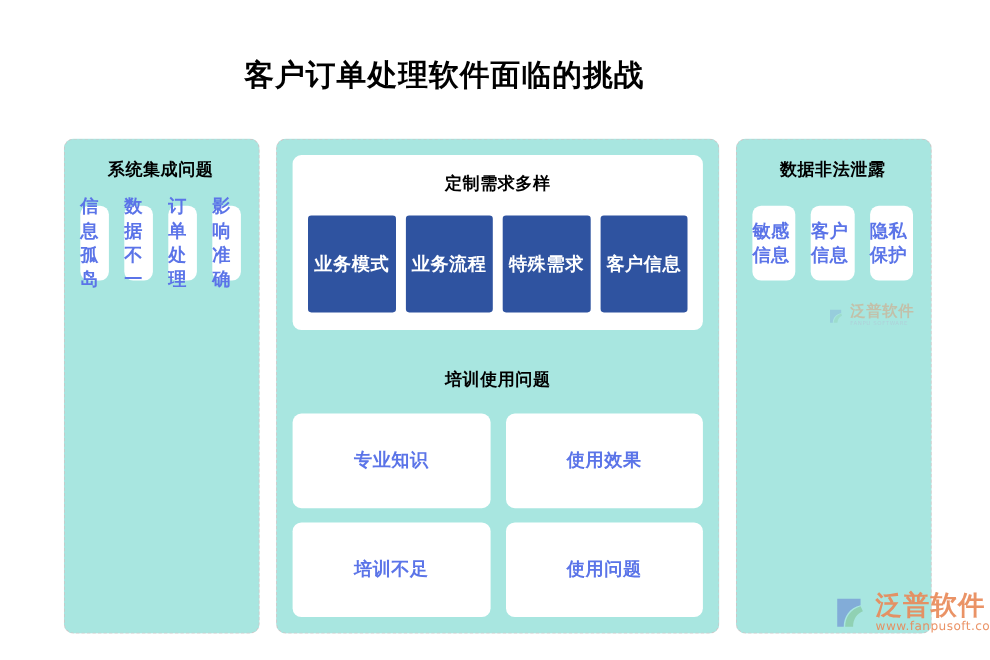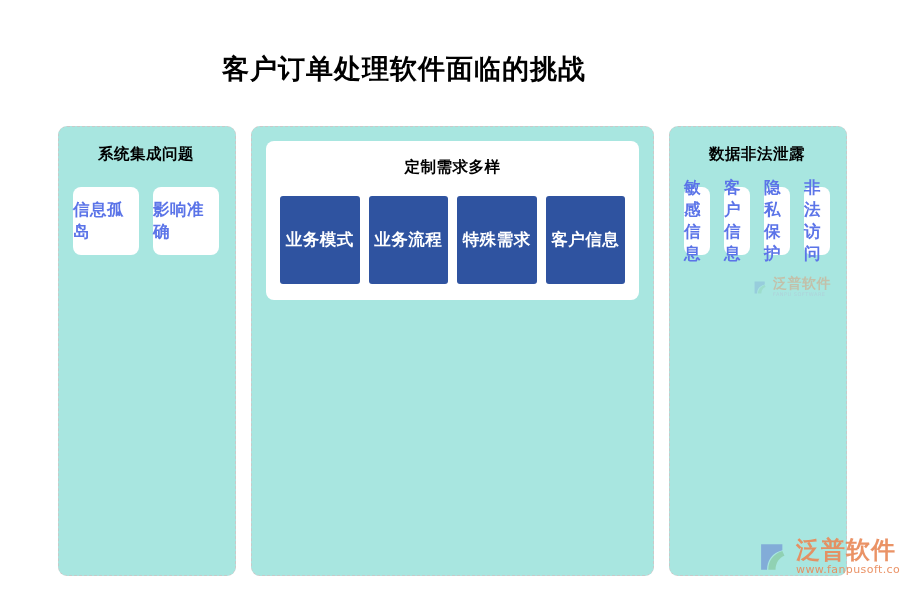--- a/index.html
+++ b/index.html
@@ -214,20 +214,26 @@
 
   <div class="board">
 
     <div class="panel panel-side">
       <div class="panel-heading">系统集成问题</div>
       <div class="side-list">
         <div class="side-card">
           <span>信息孤岛</span>
         </div>
         <div class="side-card">
+          <span>数据不一</span>
+        </div>
+        <div class="side-card">
+          <span>订单处理</span>
+        </div>
+        <div class="side-card">
           <span>影响准确</span>
         </div>
       </div>
     </div>
 
     <div class="panel panel-center">
 
       <div class="center-white-card">
         <div class="panel-heading">定制需求多样</div>
         <div class="blue-row">
@@ -239,37 +245,51 @@
           </div>
           <div class="blue-box">
             <span>特殊需求</span>
           </div>
           <div class="blue-box">
             <span>客户信息</span>
           </div>
         </div>
       </div>
 
+      <div class="center-training">
+        <div class="panel-heading">培训使用问题</div>
+        <div class="training-grid">
+          <div class="training-card">
+            <span>专业知识</span>
+          </div>
+          <div class="training-card">
+            <span>使用效果</span>
+          </div>
+          <div class="training-card">
+            <span>培训不足</span>
+          </div>
+          <div class="training-card">
+            <span>使用问题</span>
+          </div>
+        </div>
+      </div>
 
     </div>
 
     <div class="panel panel-side">
       <div class="panel-heading">数据非法泄露</div>
       <div class="side-list">
         <div class="side-card">
           <span>敏感信息</span>
         </div>
         <div class="side-card">
           <span>客户信息</span>
         </div>
         <div class="side-card">
           <span>隐私保护</span>
-        </div>
-        <div class="side-card">
-          <span>非法访问</span>
         </div>
       </div>
     </div>
 
   </div>
 
   <div class="wm-small">
     <svg class="wm-logo" width="17" height="17" viewBox="0 0 40 40">
       <path d="M6 6 L6 34 L12 34 C12 24 18 16 30 13 L30 6 Z" fill="#7FA8D8"></path>
       <path d="M30 14 C20 17 14 25 14 34 L22 34 C22 27 26 21 32 19 Z" fill="#8FD0B0"></path>

